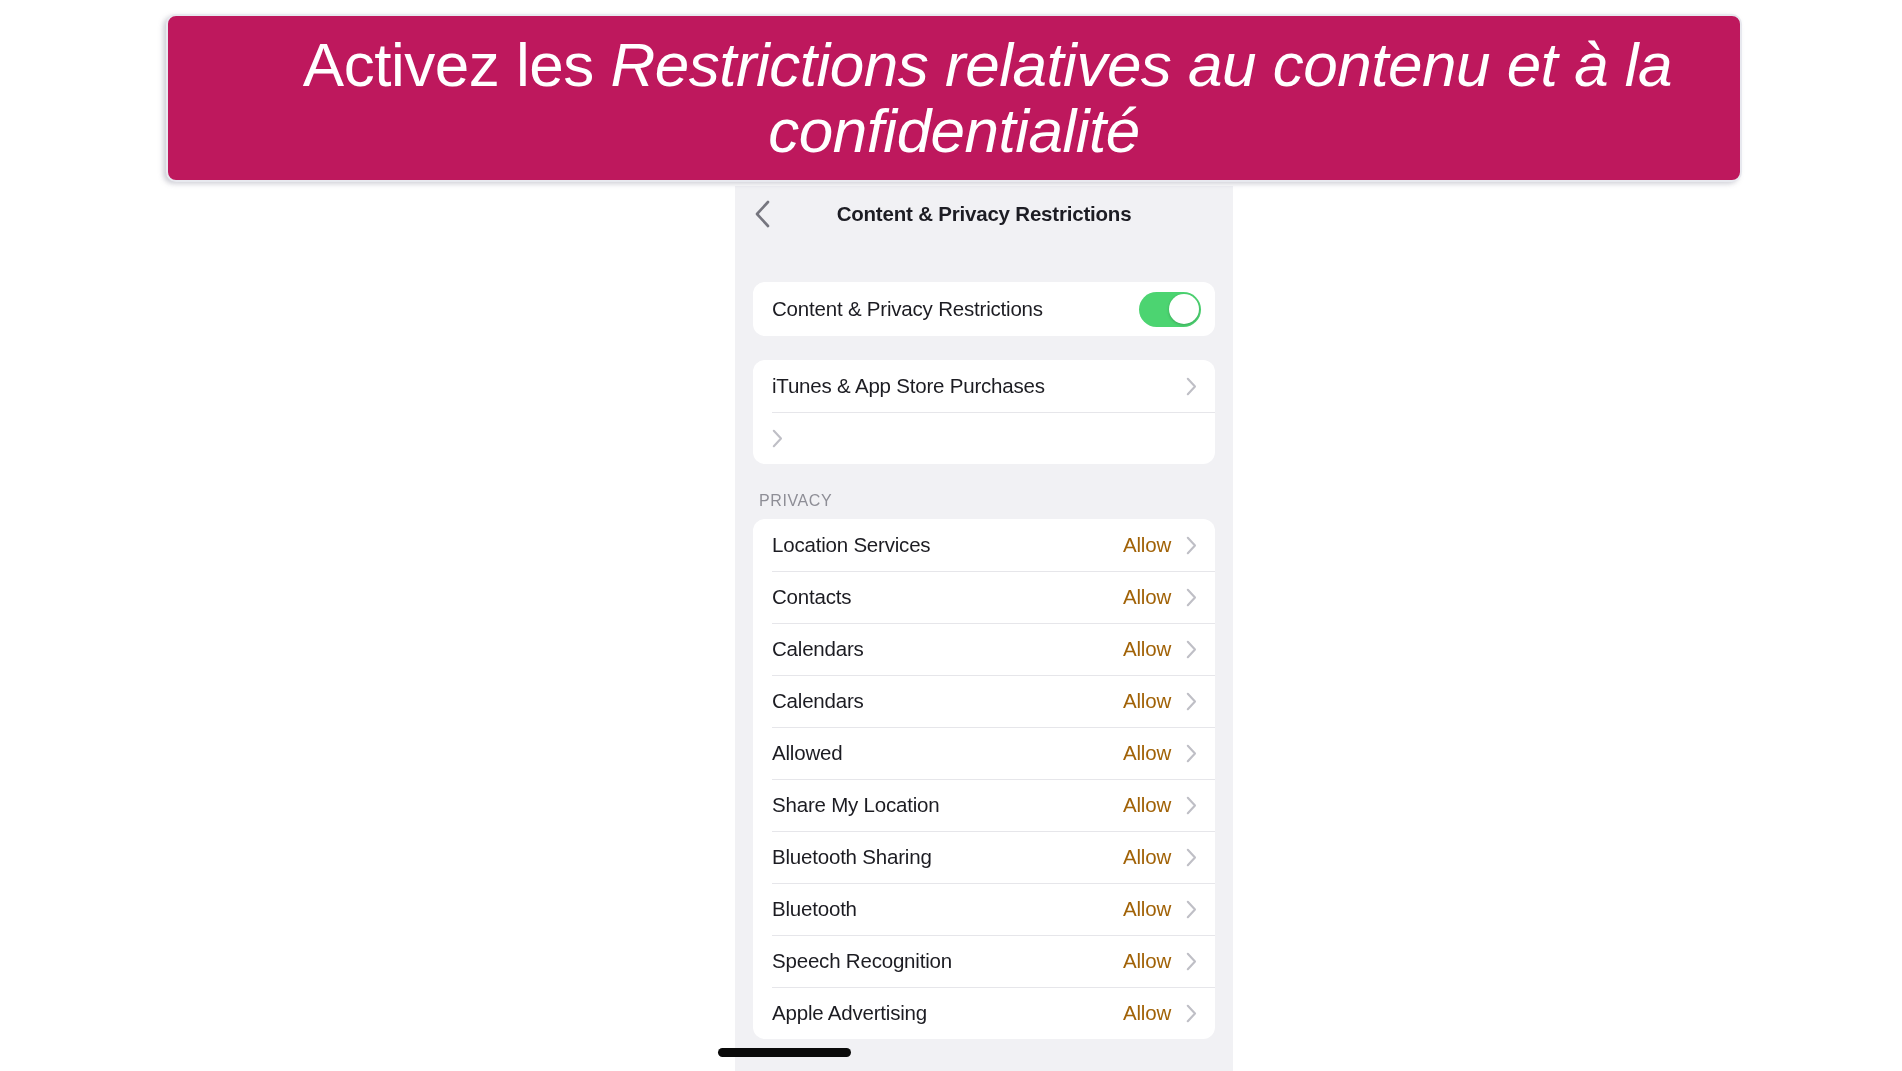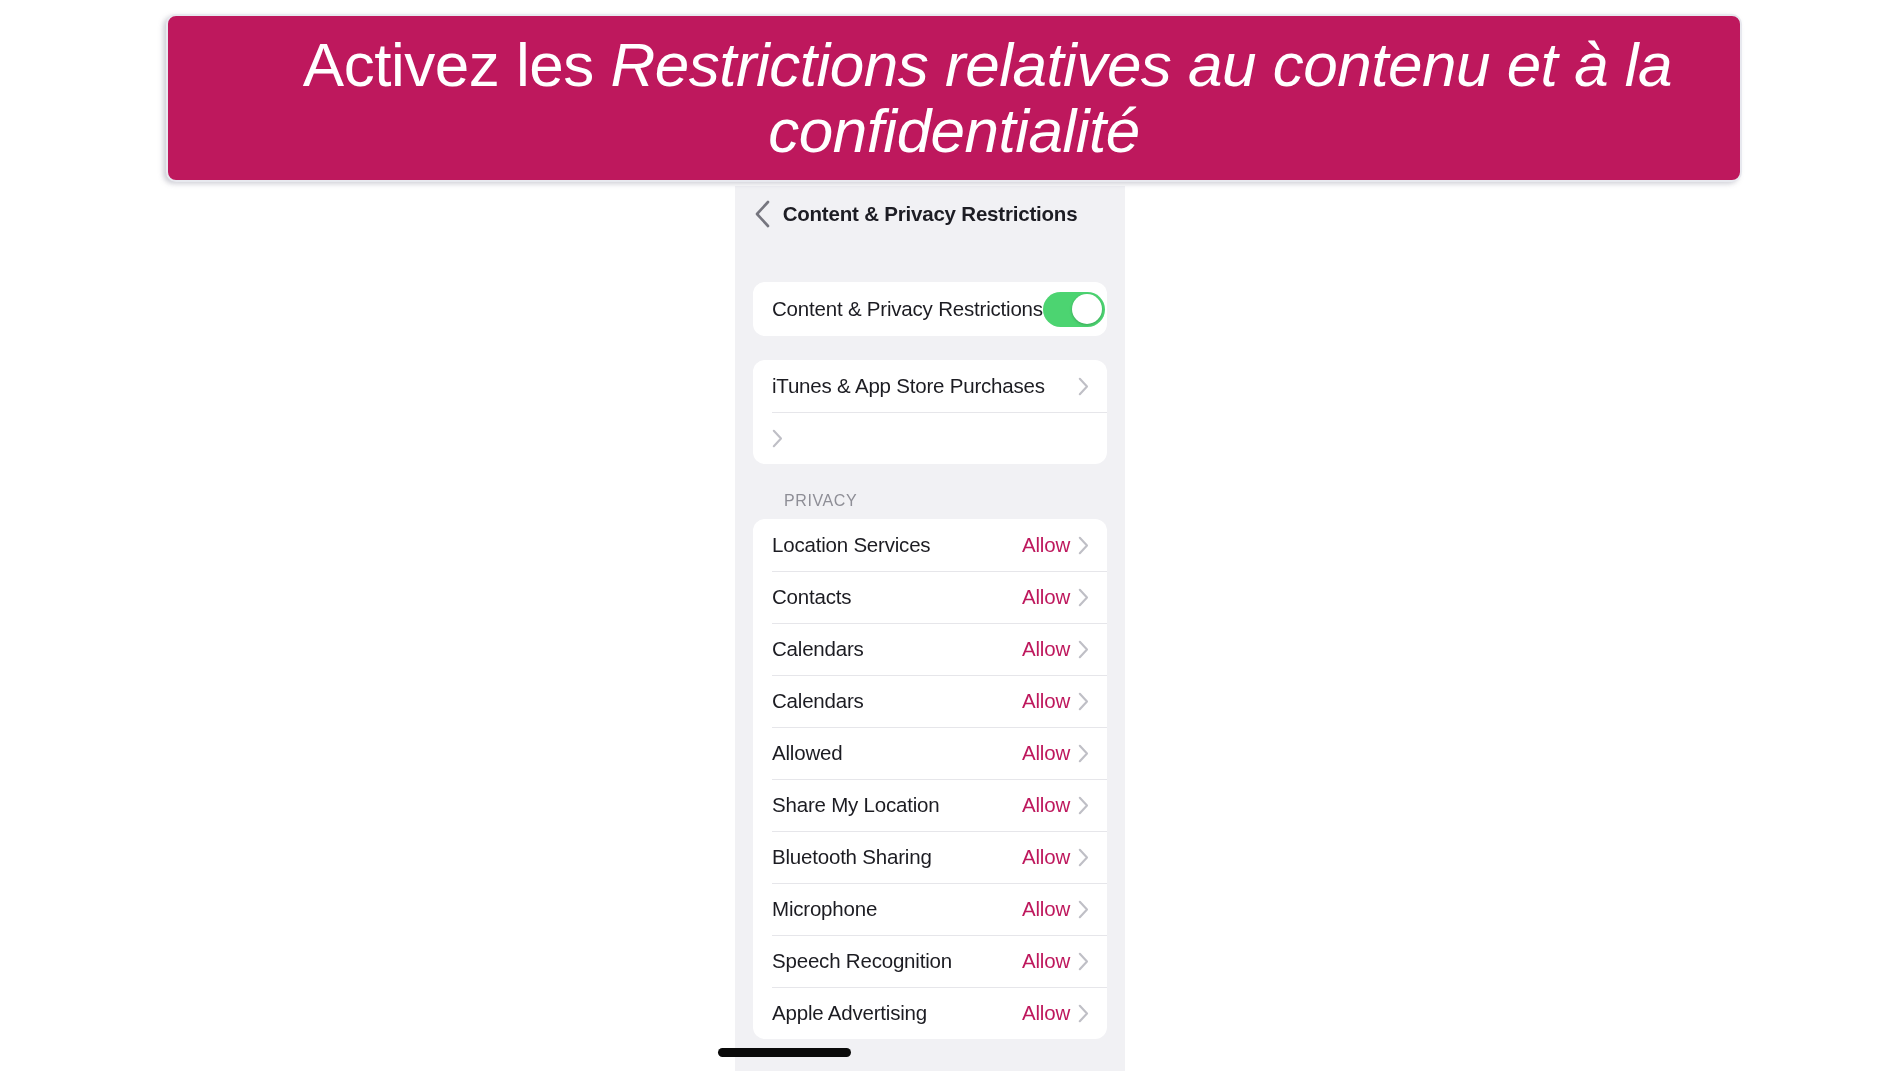--- a/index.html
+++ b/index.html
@@ -47,21 +47,21 @@
   }
   #banner-text .plain {
     font-style: normal;
   }
 
   
   #phone-panel {
     position: absolute;
     left: 735px;
     top: 186px;
-    width: 390px;
+    width: 498px;
     height: 885px;
     background: #f1f1f4;
     overflow: hidden;
     z-index: 10;
   }
 
   
   #nav-bar {
     position: relative;
     height: 56px;
@@ -117,23 +117,23 @@
   }
   .row-label {
     font-size: 20.5px;
     color: #1c1c22;
     letter-spacing: -0.2px;
     flex: 1;
     white-space: nowrap;
   }
   .row-value {
     font-size: 20.5px;
-    color: #be185d;
+    color: #a16207;
     letter-spacing: -0.2px;
-    margin-right: 8px;
+    margin-right: 15px;
     white-space: nowrap;
   }
   .chevron {
     flex: 0 0 auto;
     display: flex;
     align-items: center;
     color: #bfbfc6;
   }
   .chevron svg { display: block; }
 
@@ -160,21 +160,21 @@
     height: 30px;
     border-radius: 50%;
     background: #ffffff;
     box-shadow: 0 1px 3px rgba(0,0,0,0.22);
   }
 
   
   #links-card { margin-top: 24px; }
 
   .section-header {
-    padding: 28px 0 9px 49px;
+    padding: 28px 0 9px 24px;
     font-size: 16px;
     letter-spacing: 0.6px;
     color: #8e8e96;
     text-transform: uppercase;
   }
 
   
   #home-indicator {
     position: absolute;
     left: 718px;
@@ -305,21 +305,21 @@
       <span class="row-label">Bluetooth Sharing</span>
       <span class="row-value">Allow</span>
       <span class="chevron">
         <svg width="11" height="19" viewBox="0 0 11 19" fill="none" stroke="currentColor" stroke-width="2.1" stroke-linecap="round" stroke-linejoin="round">
             <polyline points="1.8,1.8 9,9.5 1.8,17.2"></polyline>
           </svg>
       </span>
     </div>
 
     <div class="row">
-      <span class="row-label">Microphone</span>
+      <span class="row-label">Bluetooth</span>
       <span class="row-value">Allow</span>
       <span class="chevron">
         <svg width="11" height="19" viewBox="0 0 11 19" fill="none" stroke="currentColor" stroke-width="2.1" stroke-linecap="round" stroke-linejoin="round">
             <polyline points="1.8,1.8 9,9.5 1.8,17.2"></polyline>
           </svg>
       </span>
     </div>
 
     <div class="row">
       <span class="row-label">Speech Recognition</span>

